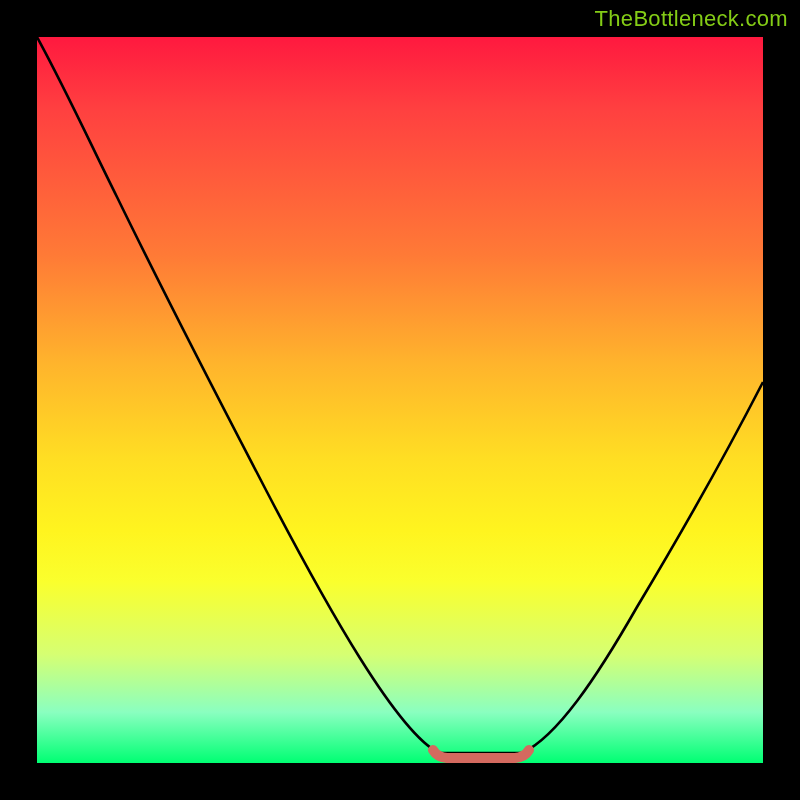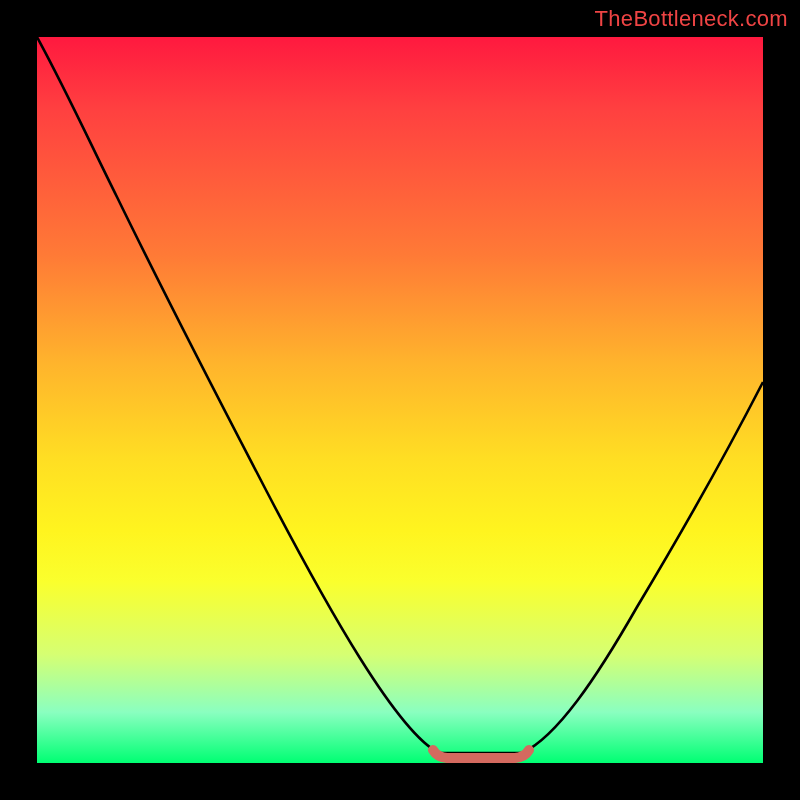--- a/index.html
+++ b/index.html
@@ -43,21 +43,21 @@
     width: 726px;
     height: 726px;
   }
   .watermark {
     position: absolute;
     top: 6px;
     right: 12px;
     font-family: Arial, Helvetica, sans-serif;
     font-size: 22px;
     letter-spacing: 0.3px;
-    color: #ef4444;
+    color: #84cc16;
     font-weight: 500;
     user-select: none;
   }
 </style>
 </head>
 <body>
 
 <div class="frame">
   <div class="plot-area">
 

